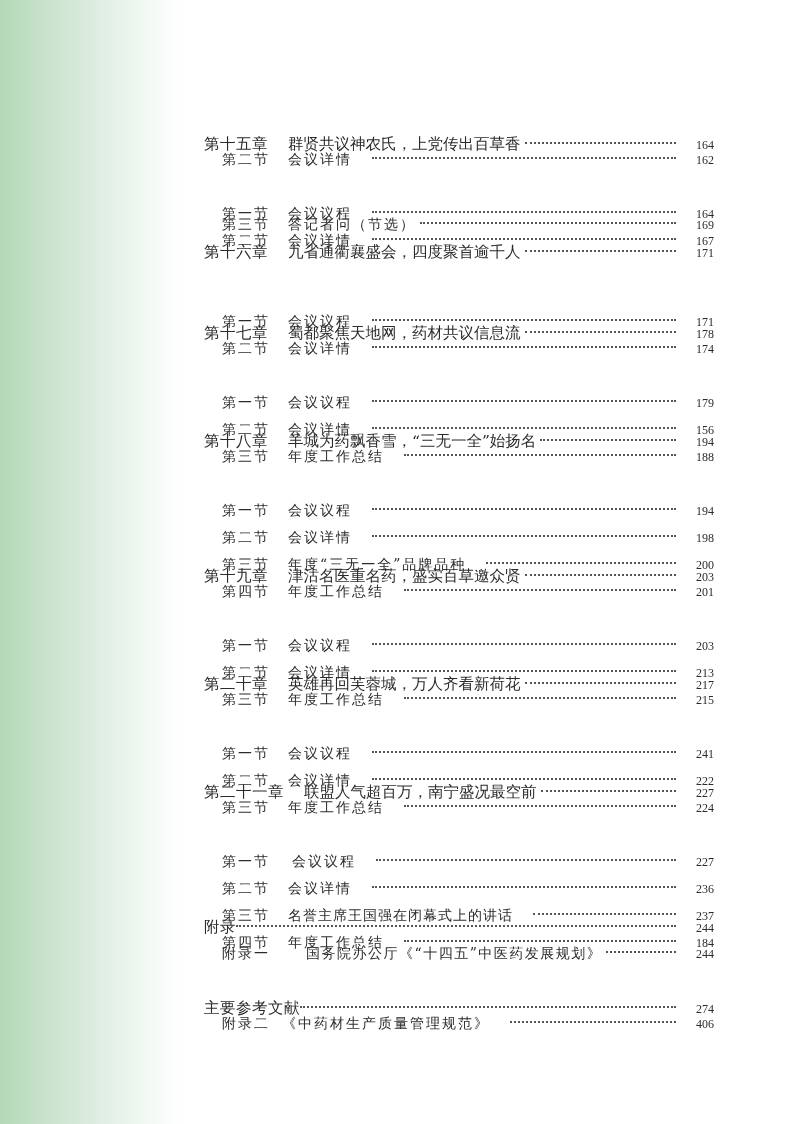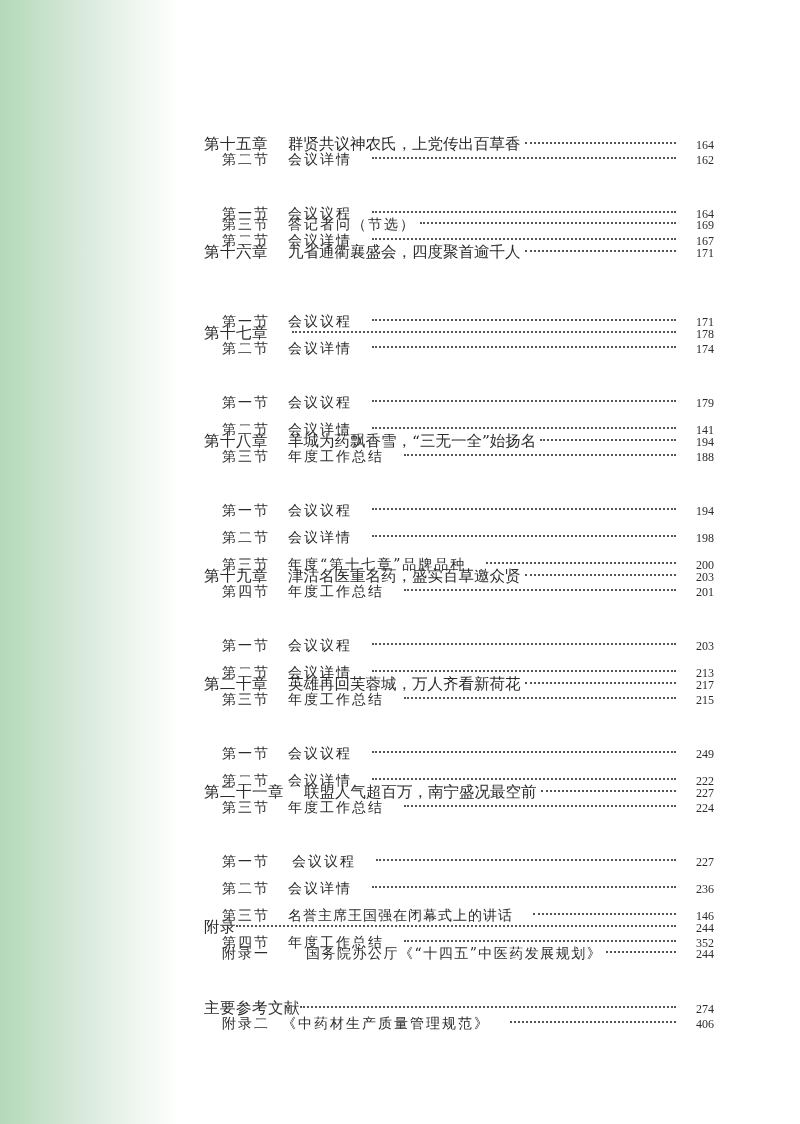--- a/index.html
+++ b/index.html
@@ -93,34 +93,35 @@
   </div>
   <div class="row section gap">
     <span class="label">第二节</span>
     <span class="title">会议详情</span>
     <span class="leader"></span>
     <span class="page">174</span>
   </div>
 
   <div class="row chapter">
     <span class="label">第十七章</span>
+    <span class="title">蜀都聚焦天地网，药材共议信息流</span>
     <span class="leader"></span>
     <span class="page">178</span>
   </div>
   <div class="row section gap">
     <span class="label">第一节</span>
     <span class="title">会议议程</span>
     <span class="leader"></span>
     <span class="page">179</span>
   </div>
   <div class="row section gap">
     <span class="label">第二节</span>
     <span class="title">会议详情</span>
     <span class="leader"></span>
-    <span class="page">141</span>
+    <span class="page">156</span>
   </div>
   <div class="row section gap">
     <span class="label">第三节</span>
     <span class="title">年度工作总结</span>
     <span class="leader"></span>
     <span class="page">188</span>
   </div>
 
   <div class="row chapter">
     <span class="label">第十八章</span>
@@ -135,21 +136,21 @@
     <span class="page">194</span>
   </div>
   <div class="row section gap">
     <span class="label">第二节</span>
     <span class="title">会议详情</span>
     <span class="leader"></span>
     <span class="page">198</span>
   </div>
   <div class="row section gap">
     <span class="label">第三节</span>
-    <span class="title">年度“第十七章”品牌品种</span>
+    <span class="title">年度“三无一全”品牌品种</span>
     <span class="leader"></span>
     <span class="page">200</span>
   </div>
   <div class="row section gap">
     <span class="label">第四节</span>
     <span class="title">年度工作总结</span>
     <span class="leader"></span>
     <span class="page">201</span>
   </div>
 
@@ -181,21 +182,21 @@
   <div class="row chapter">
     <span class="label">第二十章</span>
     <span class="title">英雄再回芙蓉城，万人齐看新荷花</span>
     <span class="leader"></span>
     <span class="page">217</span>
   </div>
   <div class="row section gap">
     <span class="label">第一节</span>
     <span class="title">会议议程</span>
     <span class="leader"></span>
-    <span class="page">249</span>
+    <span class="page">241</span>
   </div>
   <div class="row section gap">
     <span class="label">第二节</span>
     <span class="title">会议详情</span>
     <span class="leader"></span>
     <span class="page">222</span>
   </div>
   <div class="row section gap">
     <span class="label">第三节</span>
     <span class="title">年度工作总结</span>
@@ -218,27 +219,27 @@
   <div class="row section gap">
     <span class="label">第二节</span>
     <span class="title">会议详情</span>
     <span class="leader"></span>
     <span class="page">236</span>
   </div>
   <div class="row section gap">
     <span class="label">第三节</span>
     <span class="title" style="letter-spacing:1px">名誉主席王国强在闭幕式上的讲话</span>
     <span class="leader"></span>
-    <span class="page">146</span>
+    <span class="page">237</span>
   </div>
   <div class="row section gap">
     <span class="label">第四节</span>
     <span class="title">年度工作总结</span>
     <span class="leader"></span>
-    <span class="page">352</span>
+    <span class="page">184</span>
   </div>
 
   <div class="row chapter appendix-head">
     <span class="label">附录</span>
     <span class="leader" style="margin-left:0"></span>
     <span class="page">244</span>
   </div>
   <div class="row section appendix-item">
     <span class="label">附录一</span>
     <span class="title" style="letter-spacing:1.5px">国务院办公厅《“十四五”中医药发展规划》</span>

